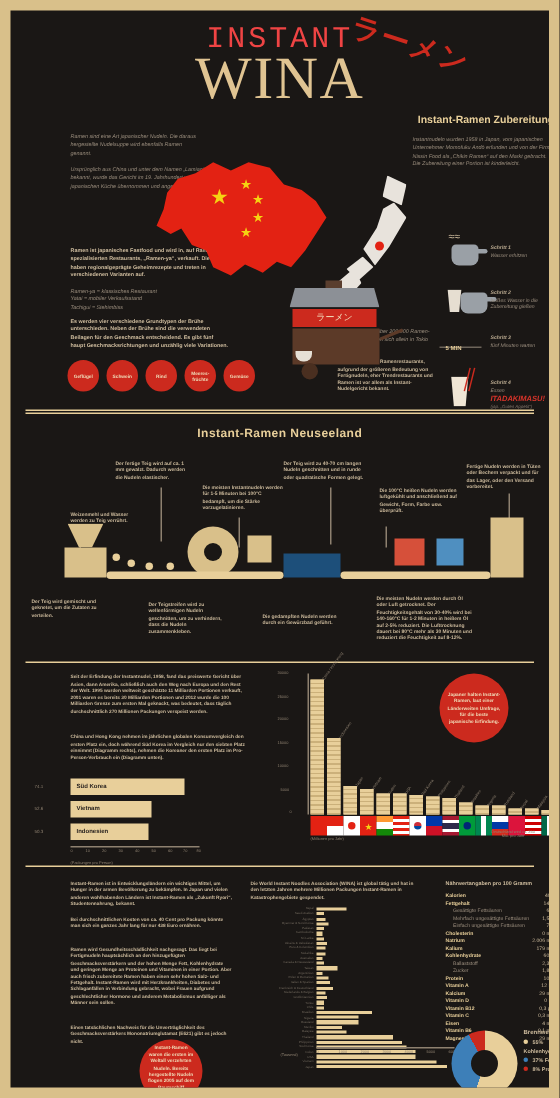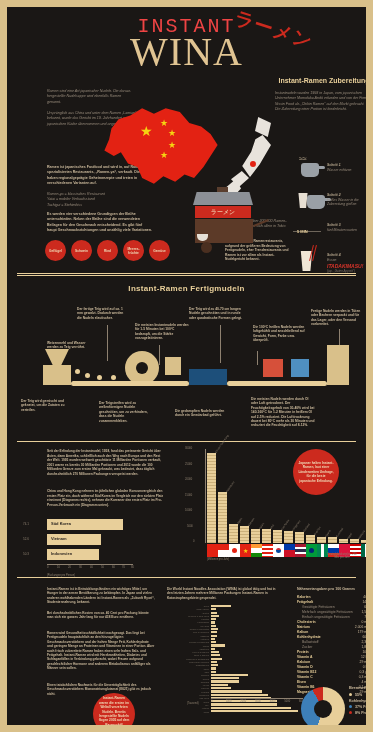--- a/index.html
+++ b/index.html
@@ -261,21 +261,21 @@
         <b style="color:#b9a98f;">Schritt 4</b><br>
         <span>Essen</span>
         <div class="itad" style="margin-top:2px;">ITADAKIMASU!</div>
         <div class="itad-sub">(jap. „Guten Appetit“)</div>
       </div>
     </div>
   </div>
 
   <div class="sep dbl" style="top:266px;"></div>
 
-  <div class="sec-head" style="position:absolute;top:277px;left:0;width:359px;">Instant-Ramen Fertigmudeln</div>
+  <div class="sec-head" style="position:absolute;top:277px;left:0;width:359px;">Instant-Ramen Neuseeland</div>
 
   <div class="factory">
 
     <div class="callout" style="left:40px;top:38px;width:50px;">Weizenmehl und Wasser werden zu Teig verrührt.</div>
     <div class="callout" style="left:70px;top:4px;width:52px;">Der fertige Teig wird auf ca. 1 mm gewalzt. Dadurch werden die Nudeln elastischer.</div>
     <div class="callout" style="left:128px;top:20px;width:56px;">Die meisten Instantnudeln werden für 1-5 Minuten bei 100°C bedampft, um die Stärke vorzugelatinieren.</div>
     <div class="callout" style="left:182px;top:4px;width:58px;">Der Teig wird zu 40-70 cm langen Nudeln geschnitten und in runde oder quadratische Formen gelegt.</div>
     <div class="callout" style="left:246px;top:22px;width:52px;">Die 100°C heißen Nudeln werden luftgekühlt und anschließend auf Gewicht, Form, Farbe usw. überprüft.</div>
     <div class="callout" style="left:304px;top:6px;width:50px;">Fertige Nudeln werden in Tüten oder Bechern verpackt und für das Lager, oder den Versand vorbereitet.</div>
 

